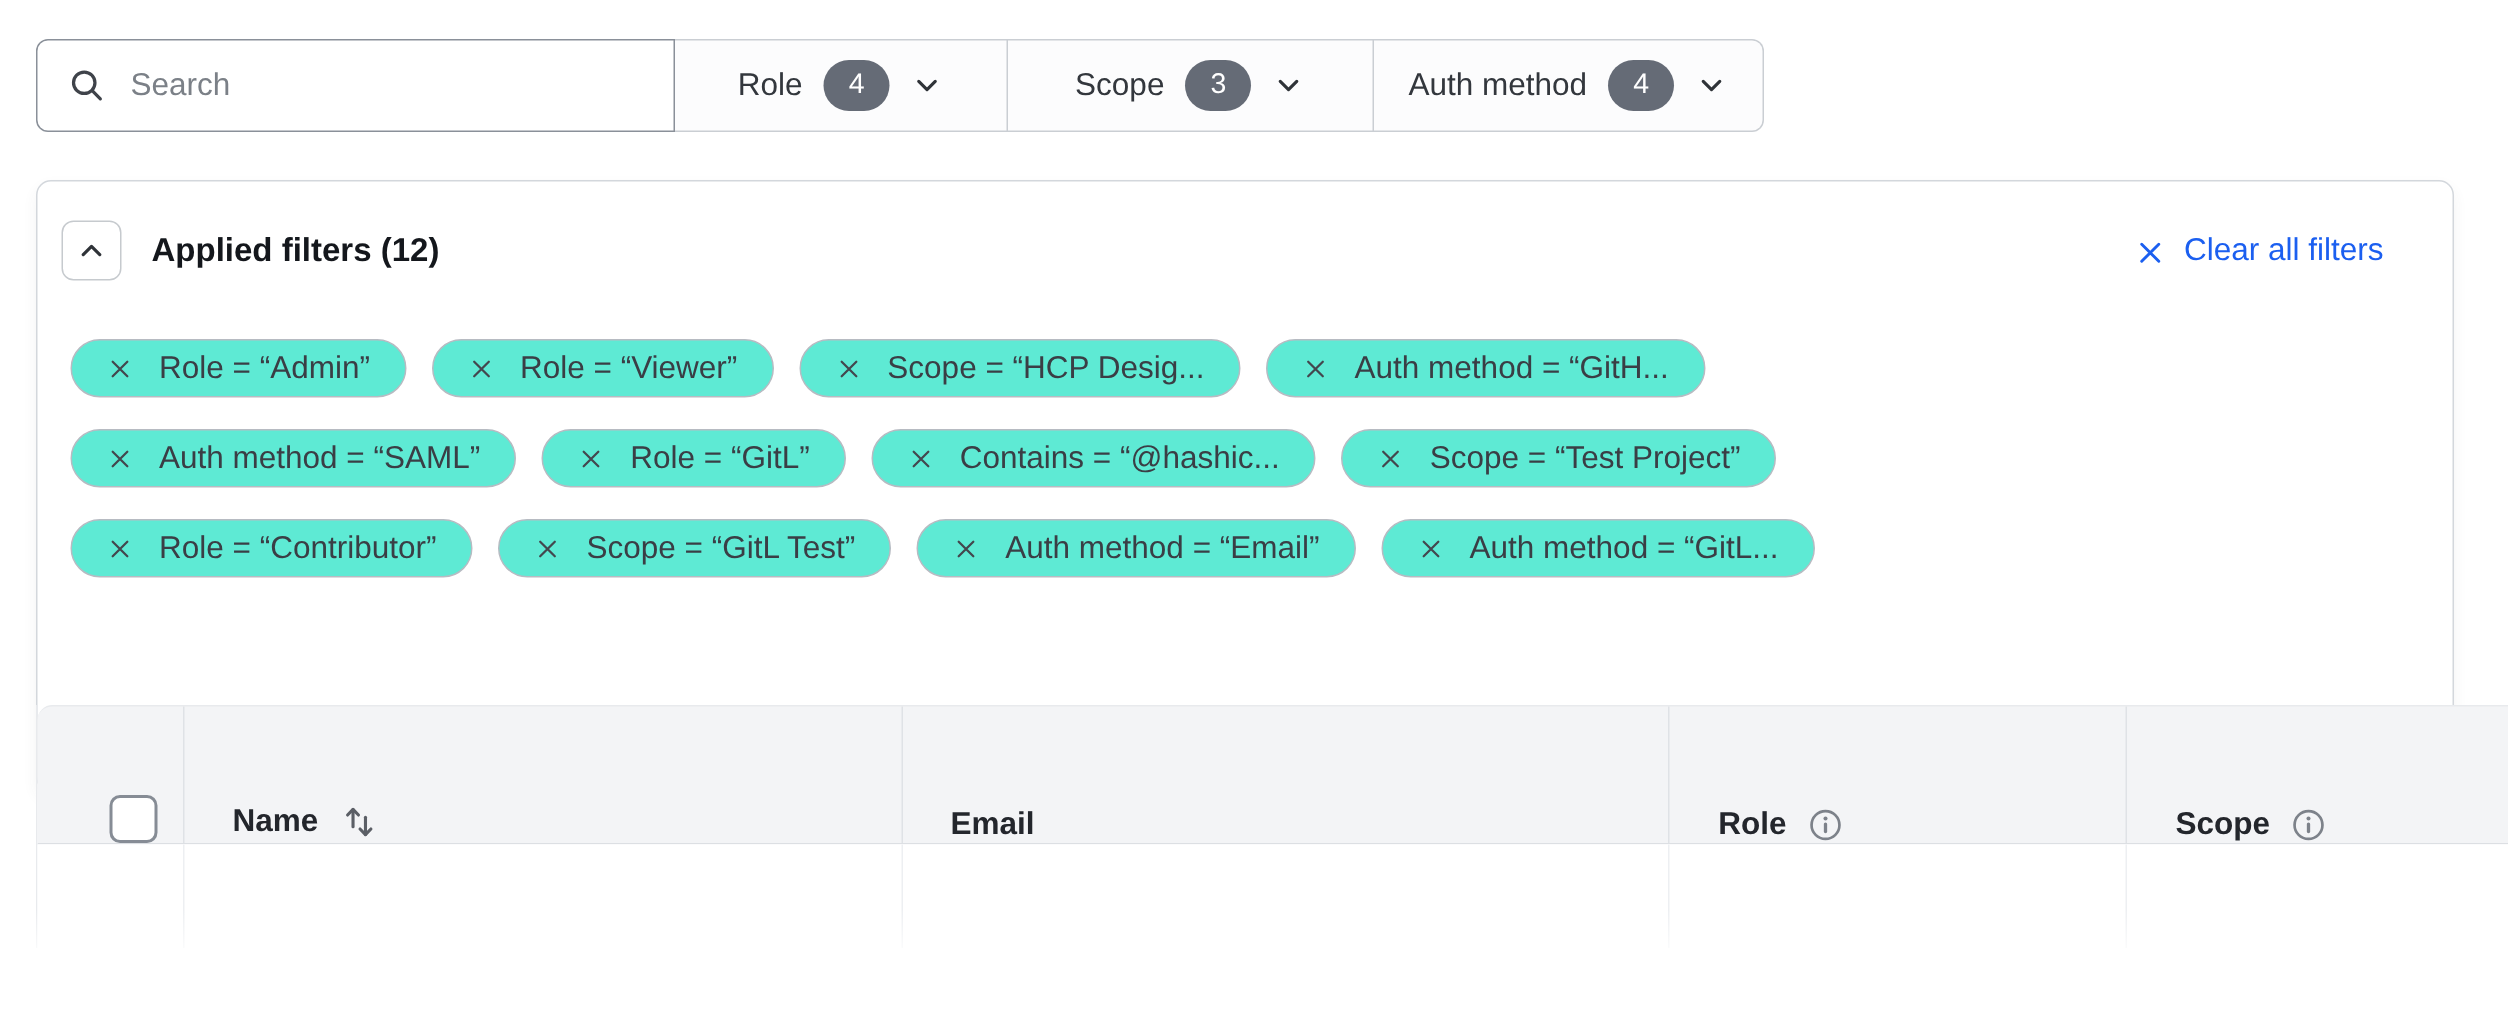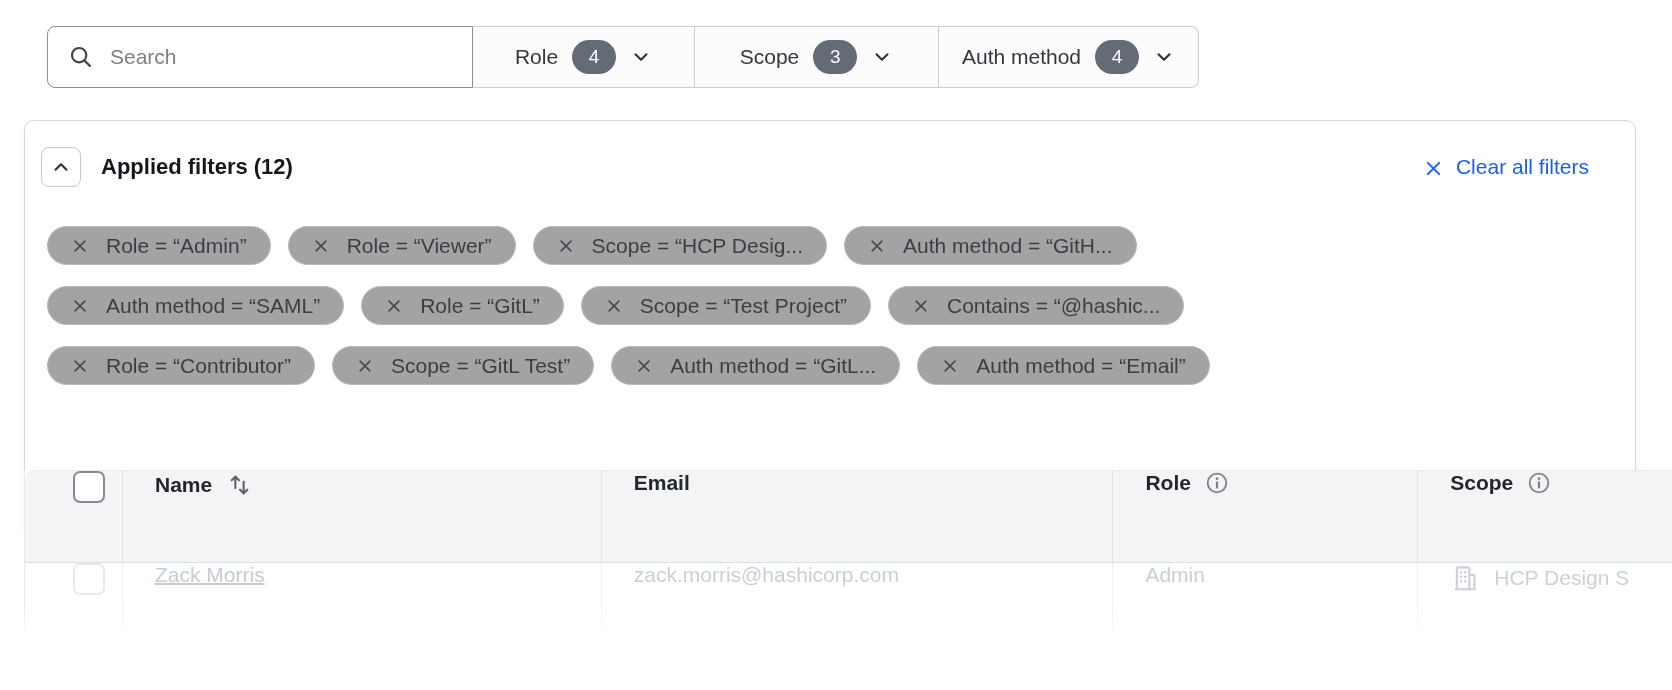--- a/index.html
+++ b/index.html
@@ -7,21 +7,21 @@
   .page {
     position:relative; width:1672px; height:690px; overflow:hidden;
     background:#fff; font-family:"Liberation Sans", sans-serif; color:#3a3e45;
   }
 
   
   .filter-bar { position:absolute; left:24px; top:26px; height:62px; display:flex; }
   .search-box {
     width:426px; height:62px; background:#fff;
     border:1.5px solid #8a9099; border-radius:8px 0 0 8px;
-    display:flex; align-items:center; gap:16px; padding-left:20px; position:relative; z-index:2;margin-left:23px;
+    display:flex; align-items:center; gap:16px; padding-left:20px; position:relative; z-index:2;
   }
   .search-box input {
     border:none; outline:none; font-family:inherit; font-size:21px; color:#3a3e45;
     width:330px; background:transparent;
   }
   .search-box input::placeholder { color:#7b8087; opacity:1; }
   .fb-seg {
     height:62px; background:#fcfcfd; border:1.5px solid #caced3; border-left:none;
     display:flex; align-items:center; justify-content:center; gap:14px;
     font-size:21px; color:#33373d; cursor:pointer;
@@ -48,21 +48,21 @@
   }
   .ap-title { margin-left:20px; font-size:22px; font-weight:bold; color:#14171c; }
   .clear-btn {
     margin-left:auto; display:flex; align-items:flex-end; gap:12px;
     color:#1b5ff0; font-size:21px; cursor:pointer; background:none; border:none;
     font-family:inherit;
   }
   .pill-rows { margin:39px 22px 0 22px; display:flex; flex-direction:column; gap:21px; }
   .pill-row { display:flex; gap:17px; }
   .pill {
-    height:39px; border:1.5px solid #b7bbc2; border-radius:20px; background:#a3a3a3;
+    height:39px; border:1.5px solid #b7bbc2; border-radius:20px; background:#5eead4;
     display:inline-flex; align-items:center; gap:17px; padding:0 23px;
     font-size:21px; color:#3a3e45; white-space:nowrap;
   }
   .pill-x { display:flex; background:none; border:none; color:#43474e; cursor:pointer; padding:0; }
 
   
   .table-wrap { position:absolute; left:24px; top:470px; width:1648px; height:162px; overflow:hidden; }
   .table-wrap::after {
     content:""; position:absolute; left:0; right:0; bottom:0; height:26px;
     background:linear-gradient(to bottom, rgba(255,255,255,0), rgba(255,255,255,.75));
@@ -70,21 +70,21 @@
   }
   .grid { width:1900px; border-left:1px solid #e8eaed; }
   .g-header {
     display:flex; height:93px; background:#f3f4f6;
     border-top:1px solid #e8eaed; border-bottom:1.5px solid #dcdfe3;
     border-radius:10px 0 0 0;
   }
   .g-row { display:flex; height:110px; background:#fff; }
   .col-check { width:97px; display:flex; align-items:center; justify-content:center; }
   .col-name  { width:479px; } .col-email { width:512px; } .col-role { width:305px; } .col-scope { width:507px; }
-  .g-cell { display:flex; align-items:flex-start; padding-left:32px; }
+  .g-cell { display:flex; align-items:flex-end; padding-left:32px; }
   .g-header .g-cell { border-left:1px solid #dfe2e6; font-size:21px; font-weight:bold; color:#23262c; gap:14px; }
   .g-header .col-check { border-left:none; }
   .g-row .g-cell { border-left:1px solid #edeff2; font-size:21px; }
   .g-row .col-check { border-left:none; }
   .cb { width:32px; height:32px; border:2px solid #868c95; border-radius:7px; background:#fff; cursor:pointer; }
   .cb.faded { border-color:#e7e9ed; }
   .sort-btn { display:flex; align-items:center; gap:14px; background:none; border:none; cursor:pointer;
               font:inherit; color:inherit; padding:0; }
   .faded-link { color:#c7cbd3; text-decoration:underline; text-decoration-thickness:1.5px; cursor:pointer; }
   .faded-text { color:#caced5; }
@@ -209,30 +209,30 @@
               </svg>
             </button>
           <span>Role = “GitL”</span>
         </span>
         <span class="pill">
           <button class="pill-x">
               <svg width="18" height="18" viewBox="0 0 24 24">
                 <path d="M5.5 5.5l13 13M18.5 5.5l-13 13" stroke="currentColor" stroke-width="2" stroke-linecap="round"></path>
               </svg>
             </button>
+          <span>Contains = “@hashic...</span>
+        </span>
+        <span class="pill">
+          <button class="pill-x">
+              <svg width="18" height="18" viewBox="0 0 24 24">
+                <path d="M5.5 5.5l13 13M18.5 5.5l-13 13" stroke="currentColor" stroke-width="2" stroke-linecap="round"></path>
+              </svg>
+            </button>
           <span>Scope = “Test Project”</span>
         </span>
-        <span class="pill">
-          <button class="pill-x">
-              <svg width="18" height="18" viewBox="0 0 24 24">
-                <path d="M5.5 5.5l13 13M18.5 5.5l-13 13" stroke="currentColor" stroke-width="2" stroke-linecap="round"></path>
-              </svg>
-            </button>
-          <span>Contains = “@hashic...</span>
-        </span>
       </div>
 
       <div class="pill-row">
         <span class="pill">
           <button class="pill-x">
               <svg width="18" height="18" viewBox="0 0 24 24">
                 <path d="M5.5 5.5l13 13M18.5 5.5l-13 13" stroke="currentColor" stroke-width="2" stroke-linecap="round"></path>
               </svg>
             </button>
           <span>Role = “Contributor”</span>
@@ -244,29 +244,29 @@
               </svg>
             </button>
           <span>Scope = “GitL Test”</span>
         </span>
         <span class="pill">
           <button class="pill-x">
               <svg width="18" height="18" viewBox="0 0 24 24">
                 <path d="M5.5 5.5l13 13M18.5 5.5l-13 13" stroke="currentColor" stroke-width="2" stroke-linecap="round"></path>
               </svg>
             </button>
+          <span>Auth method = “Email”</span>
+        </span>
+        <span class="pill">
+          <button class="pill-x">
+              <svg width="18" height="18" viewBox="0 0 24 24">
+                <path d="M5.5 5.5l13 13M18.5 5.5l-13 13" stroke="currentColor" stroke-width="2" stroke-linecap="round"></path>
+              </svg>
+            </button>
           <span>Auth method = “GitL...</span>
-        </span>
-        <span class="pill">
-          <button class="pill-x">
-              <svg width="18" height="18" viewBox="0 0 24 24">
-                <path d="M5.5 5.5l13 13M18.5 5.5l-13 13" stroke="currentColor" stroke-width="2" stroke-linecap="round"></path>
-              </svg>
-            </button>
-          <span>Auth method = “Email”</span>
         </span>
       </div>
     </div>
   </div>
 
   <div class="table-wrap">
     <div class="grid">
 
       <div class="g-header">
         <div class="g-cell col-check">

